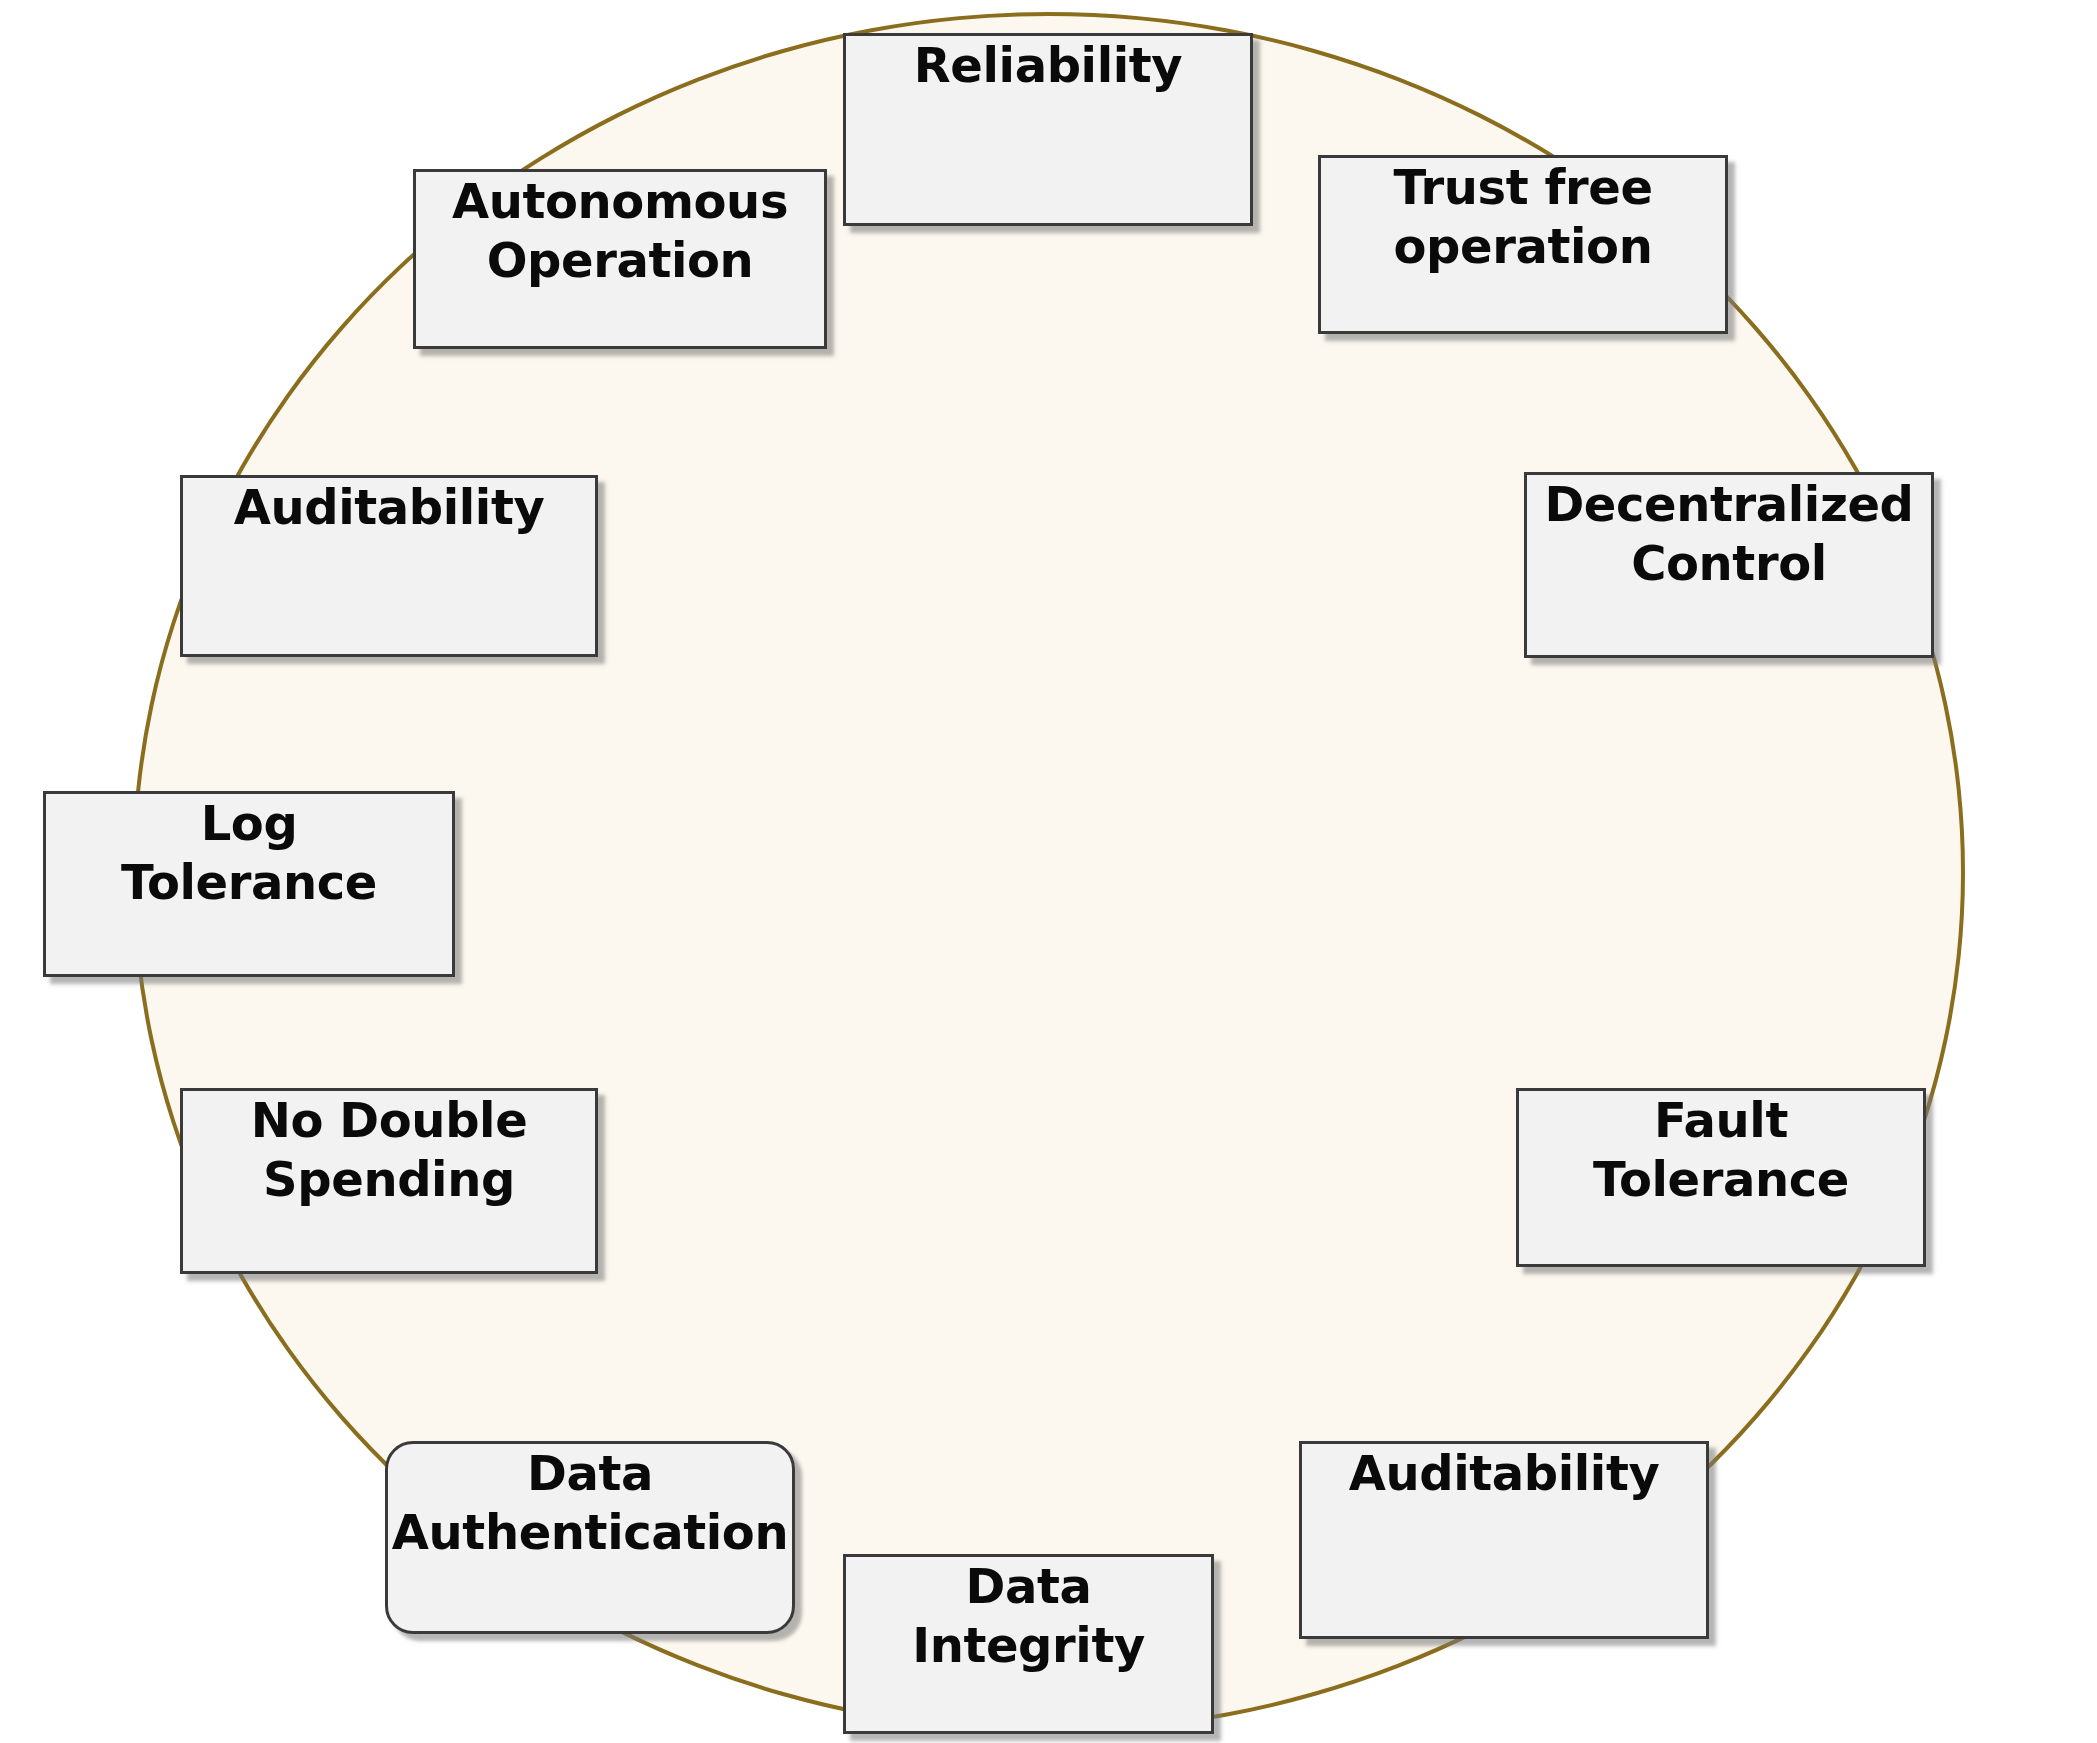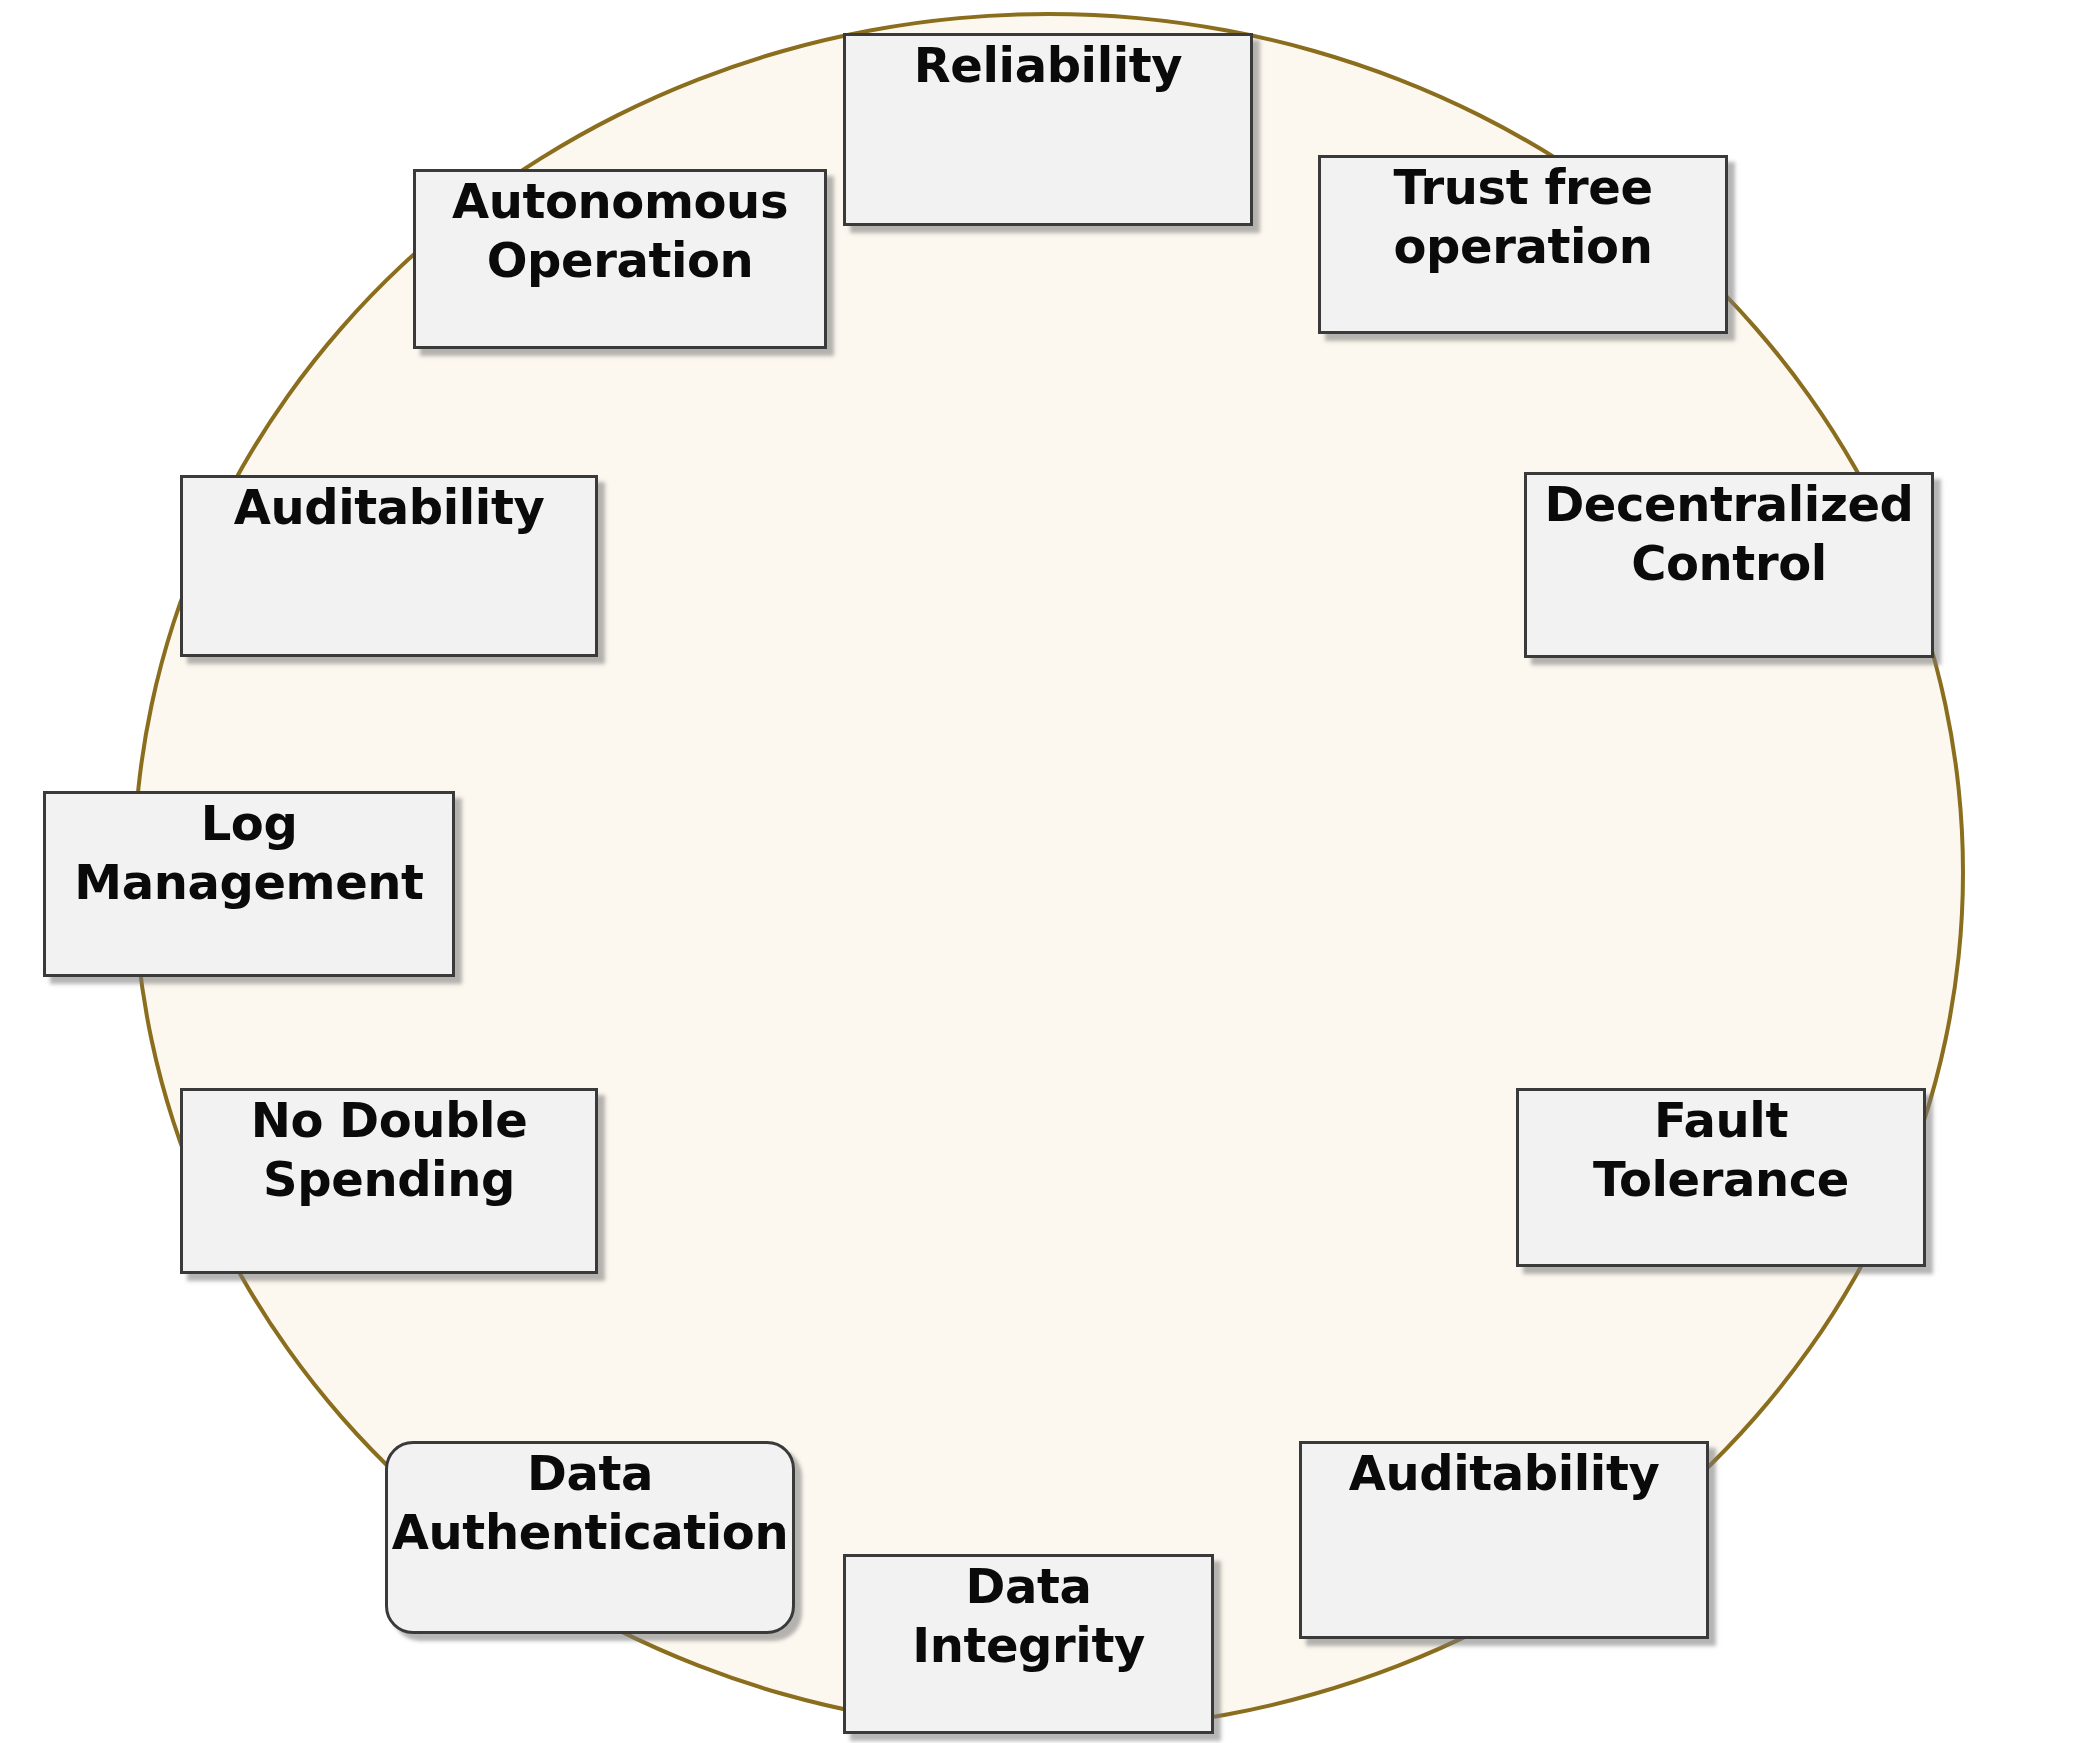--- a/index.html
+++ b/index.html
@@ -106,21 +106,21 @@
 Authentication</span>
   </div>
 
   <div class="node" id="node-no-double-spending">
     <span class="label">No Double
 Spending</span>
   </div>
 
   <div class="node" id="node-log-management">
     <span class="label">Log
-Management</span>
+Tolerance</span>
   </div>
 
   <div class="node" id="node-auditability">
     <span class="label">Auditability</span>
   </div>
 
   <div class="node" id="node-autonomous-operation">
     <span class="label">Autonomous
 Operation</span>
   </div>

